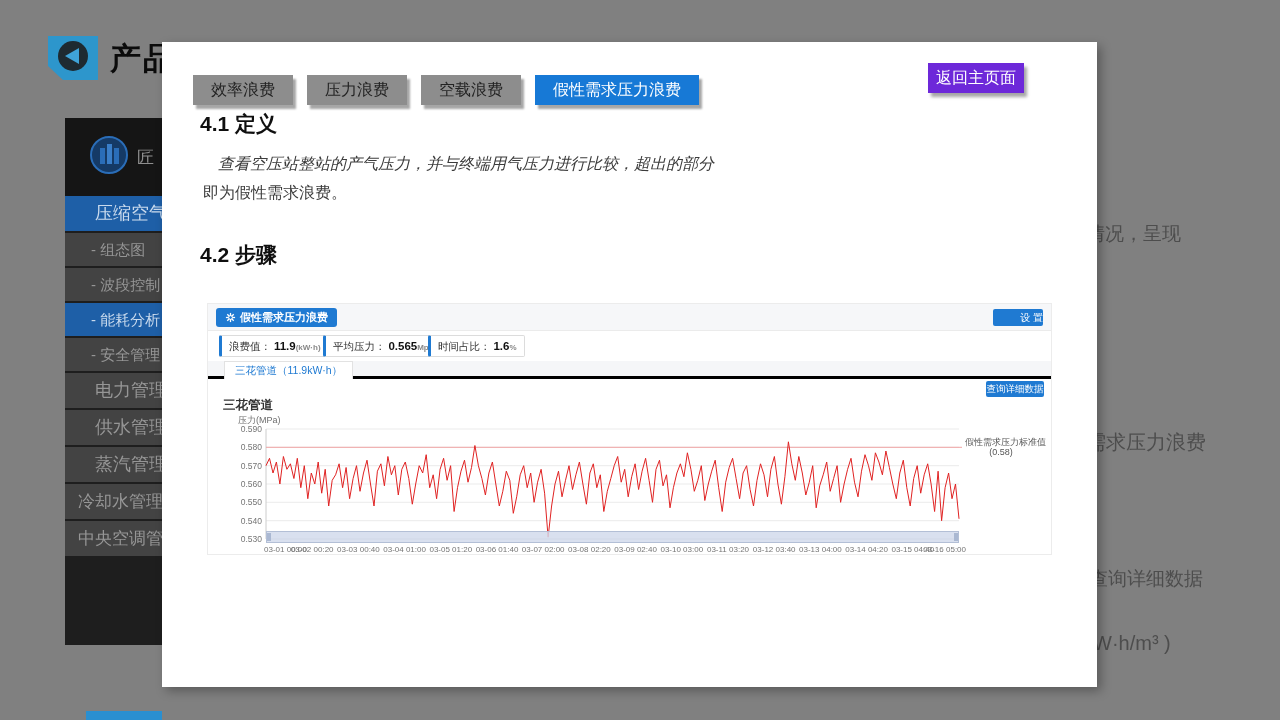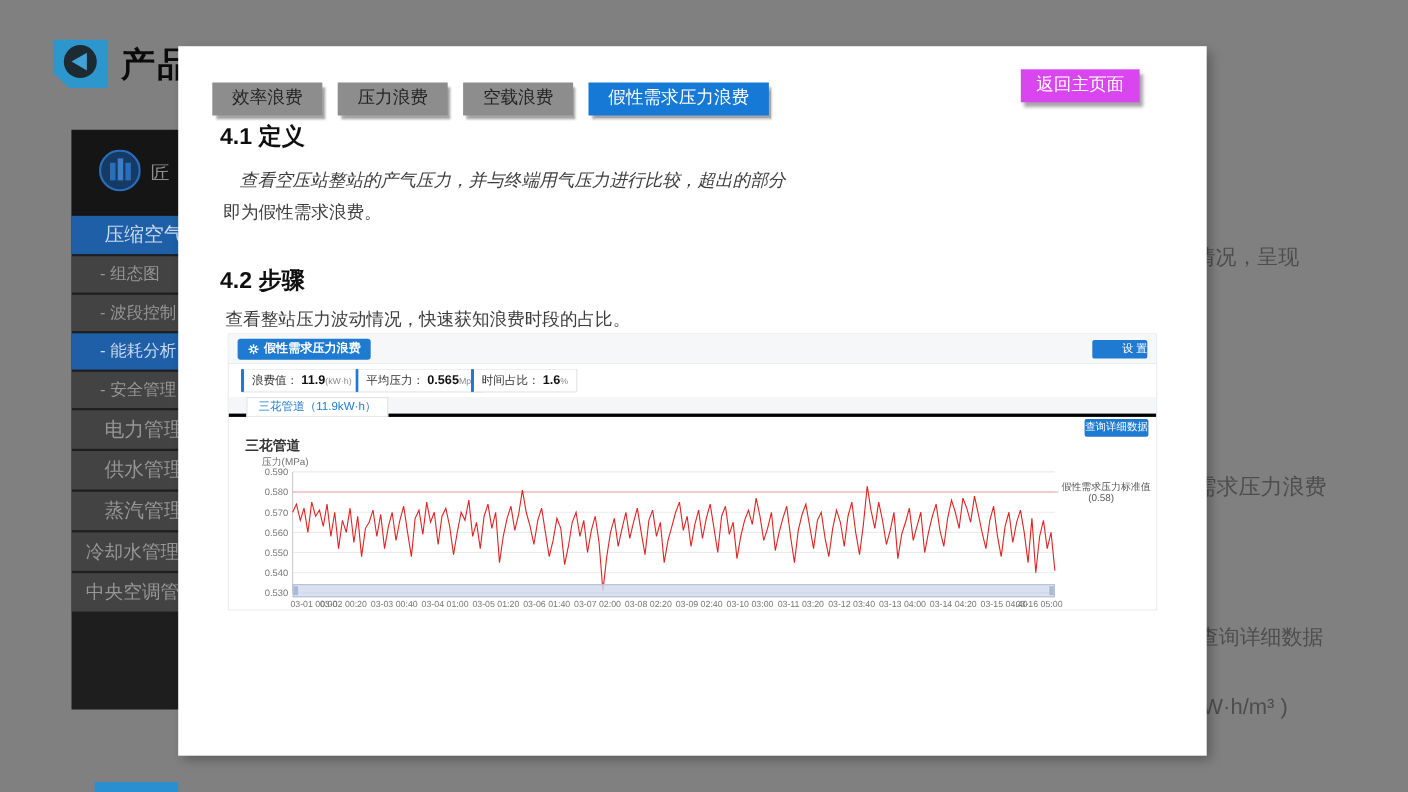--- a/index.html
+++ b/index.html
@@ -36,22 +36,22 @@
 
   
   .modal { position:absolute; left:162px; top:42px; width:935px; height:645px;
     background:#ffffff; z-index:10; box-shadow:4px 4px 10px rgba(0,0,0,0.3); }
 
   .tab-row { position:absolute; left:31px; top:21px; height:30px; display:flex; gap:14px;margin-top:12px; }
   .tab-btn { height:30px; padding:0 18px; font-size:16px; line-height:30px;
     background:#8d8d8d; color:#232323; text-align:center; cursor:pointer;
     box-shadow:3px 4px 2px rgba(0,0,0,0.35); white-space:nowrap; }
   .tab-btn.active { background:#1779d6; color:#ffffff; }
-  .return-btn { position:absolute; left:766px; top:21px; width:108px; height:30px;
-    background:#d946ef; color:#ffffff; font-size:16px; line-height:30px; text-align:center;
+  .return-btn { position:absolute; left:766px; top:21px; width:96px; height:30px;
+    background:#6d28d9; color:#ffffff; font-size:16px; line-height:30px; text-align:center;
     cursor:pointer; box-shadow:3px 4px 3px rgba(0,0,0,0.35); }
 
   .sec-heading { position:absolute; font-size:21px; font-weight:700; color:#0f0f0f; white-space:nowrap; }
   .h-41 { left:38px; top:68px; }
   .h-42 { left:38px; top:199px; }
   .sec-line { position:absolute; font-size:16px; color:#3c3c3c; white-space:nowrap; }
   .l-411 { left:56px; top:112px;font-style:italic; }
   .l-412 { left:41px; top:141px; }
   .l-421 { left:43px; top:238px; }
 
@@ -63,21 +63,21 @@
   .dash-badge { position:absolute; left:8px; top:4px; height:19px; padding:0 9px;
     background:#1f7ad2; border-radius:3px; color:#fff; font-size:11px; font-weight:700;
     line-height:19px; display:flex; align-items:center; gap:4px; }
   .dash-settings { position:absolute; right:8px; top:5px; width:50px; height:17px;
     background:#1f7ad2; border-radius:2px; color:#fff; font-size:10px; line-height:17px;
     text-align:right; cursor:pointer; }
   .stat-card { position:absolute; top:31px; height:22px; background:#fff;
     border:1px solid #dcdcdc; border-left:3px solid #1f7ad2; border-radius:2px;
     font-size:10.5px; color:#333; line-height:20px; padding:0 7px; white-space:nowrap; }
   .stat-card b { font-size:11.5px; color:#111; }
-  .stat-card .unit { font-size:8px; color:#888; }
+  .stat-card .unit { font-size:8px; color:#888;font-weight:bold; }
   .c1 { left:11px; } .c2 { left:115px; } .c3 { left:220px; }
   .pipe-tab-row { position:absolute; left:0; top:57px; width:100%; height:18px;
     background:#f5f6f8; border-bottom:3px solid #000000; }
   .pipe-tab { position:absolute; left:16px; top:0; height:18px; padding:0 10px;
     background:#ffffff; border:1px solid #e2e2e2; border-bottom:none; font-size:10.5px;
     line-height:17px; color:#1f7ad2; cursor:pointer; white-space:nowrap; }
   .query-btn { position:absolute; left:778px; top:77px; width:58px; height:16px;
     background:#1f7ad2; border-radius:2px; color:#fff; font-size:9.5px; line-height:16px;
     text-align:center; cursor:pointer; white-space:nowrap; }
   .chart-title { position:absolute; left:15px; top:93px; font-size:12.5px; font-weight:700; color:#333; }
@@ -137,21 +137,20 @@
       <div class="tab-btn">空载浪费</div>
       <div class="tab-btn active">假性需求压力浪费</div>
     </div>
   <div class="return-btn">返回主页面</div>
 
   <div class="sec-heading h-41">4.1 定义</div>
   <div class="sec-line l-411">查看空压站整站的产气压力，并与终端用气压力进行比较，超出的部分</div>
   <div class="sec-line l-412">即为假性需求浪费。</div>
 
   <div class="sec-heading h-42">4.2 步骤</div>
-  <div class="sec-line l-421">查看整站压力波动情况，快速获知浪费时段的占比。</div>
 
   <div class="dash">
     <div class="dash-header">
       <div class="dash-badge">
         <svg width="11" height="11" viewBox="0 0 12 12">
           <g stroke="#ffffff" stroke-width="1.4">
             <line x1="6" y1="1" x2="6" y2="11"></line>
               <line x1="1" y1="6" x2="11" y2="6"></line>
             <line x1="2.5" y1="2.5" x2="9.5" y2="9.5"></line>
               <line x1="9.5" y1="2.5" x2="2.5" y2="9.5"></line>

